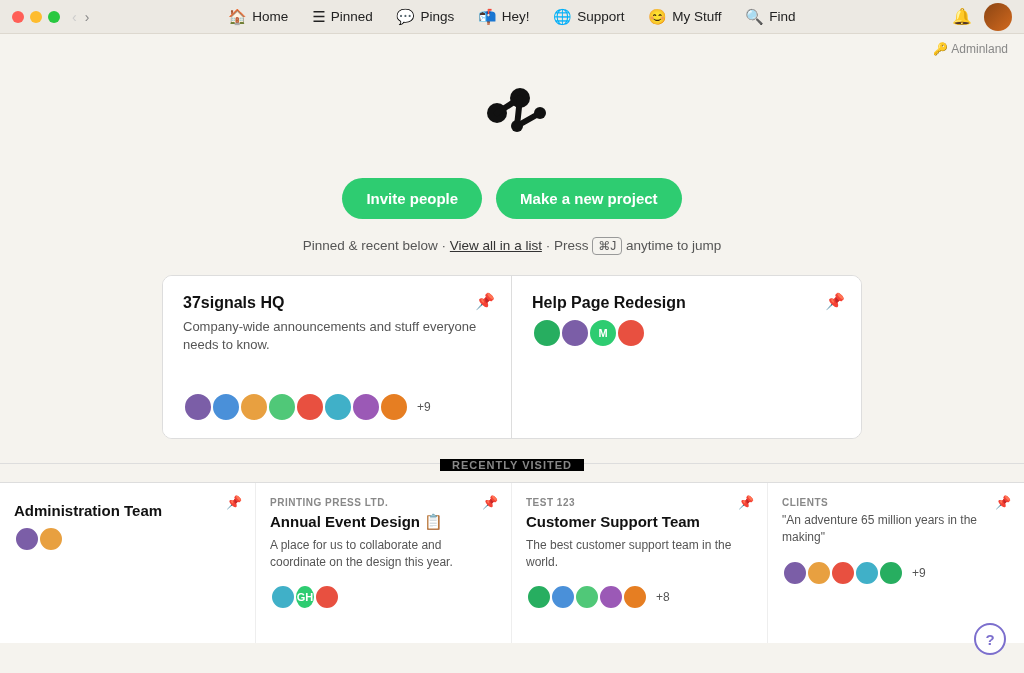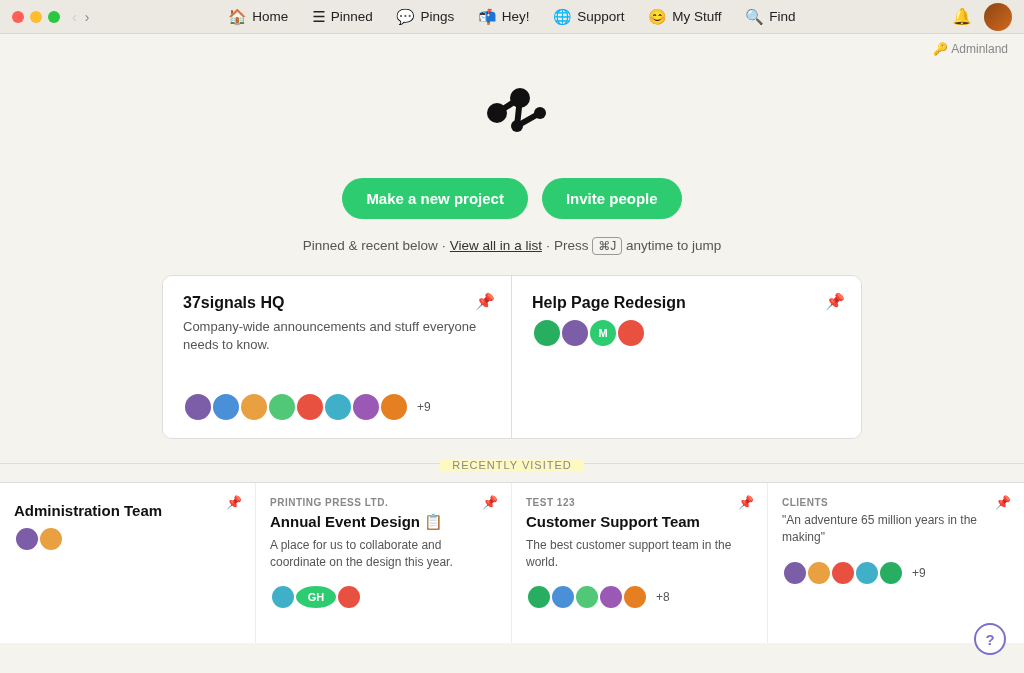--- a/index.html
+++ b/index.html
@@ -222,24 +222,24 @@
       width: 100%;
       border-top: 1px solid #ddd;
       padding-top: 0;
     }
     .recently-visited-label {
       text-align: center;
       margin: 0;
       position: relative;
     }
     .recently-visited-label span {
-      background: #fef9c3;
+      background: #000000;
       padding: 0 12px;
       font-size: 11px;
-      font-weight: 400;
+      font-weight: 700;
       letter-spacing: 1px;
       color: #888;
       text-transform: uppercase;
       position: relative;
       top: -9px;
     }
     .rv-cards {
       display: grid;
       grid-template-columns: repeat(4, 1fr);
       gap: 0;
@@ -393,22 +393,22 @@
       <circle cx="58" cy="40" r="10" fill="#111"></circle>
       <circle cx="55" cy="68" r="6" fill="#111"></circle>
       <circle cx="78" cy="55" r="6" fill="#111"></circle>
       <line x1="35" y1="55" x2="58" y2="40" stroke="#111" stroke-width="6" stroke-linecap="round"></line>
       <line x1="58" y1="40" x2="55" y2="68" stroke="#111" stroke-width="6" stroke-linecap="round"></line>
       <line x1="55" y1="68" x2="78" y2="55" stroke="#111" stroke-width="6" stroke-linecap="round"></line>
     </svg>
   </div>
 
   <div class="btn-row">
+    <button class="btn-green">Invite people</button>
     <button class="btn-green">Make a new project</button>
-    <button class="btn-green">Invite people</button>
   </div>
 
   <div class="subtitle">
     <span>Pinned &amp; recent below ·</span>
     <a>View all in a list</a>
     <span>· Press</span>
     <span class="kbd">⌘J</span>
     <span>anytime to jump</span>
   </div>
 
@@ -459,21 +459,21 @@
         </div>
       </div>
 
       <div class="rv-card">
         <div class="rv-pin">📌</div>
         <div class="rv-card-label">PRINTING PRESS LTD.</div>
         <div class="rv-card-title">Annual Event Design 📋</div>
         <div class="rv-card-desc">A place for us to collaborate and coordinate on the design this year.</div>
         <div class="card-avatars">
           <div class="avatar-circle av6" style="width:26px;height:26px;"></div>
-          <div class="avatar-circle" style="width:44px;height:26px;background:#2ecc71;">GH</div>
+          <div class="avatar-circle" style="width:22px;height:26px;background:#2ecc71;">GH</div>
           <div class="avatar-circle av5" style="width:26px;height:26px;"></div>
         </div>
       </div>
 
       <div class="rv-card">
         <div class="rv-pin">📌</div>
         <div class="rv-card-label">TEST 123</div>
         <div class="rv-card-title">Customer Support Team</div>
         <div class="rv-card-desc">The best customer support team in the world.</div>
         <div class="card-avatars">

